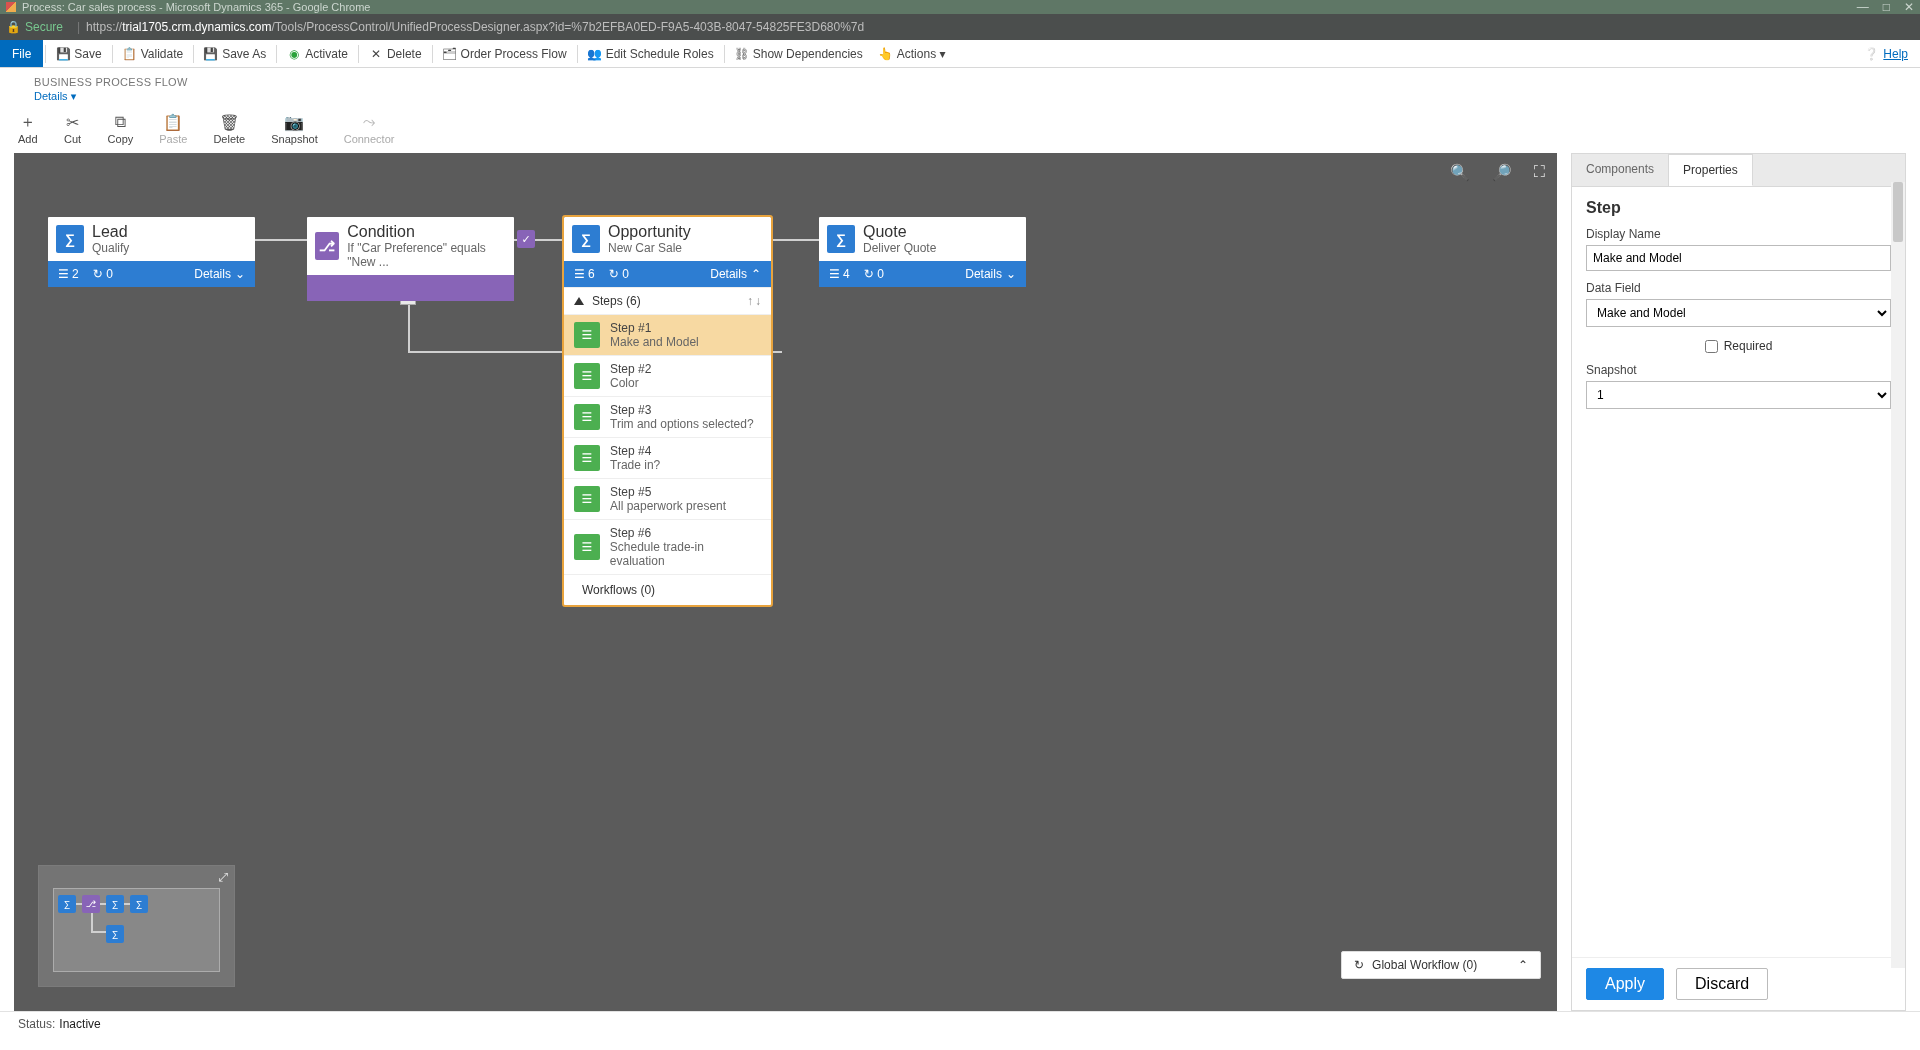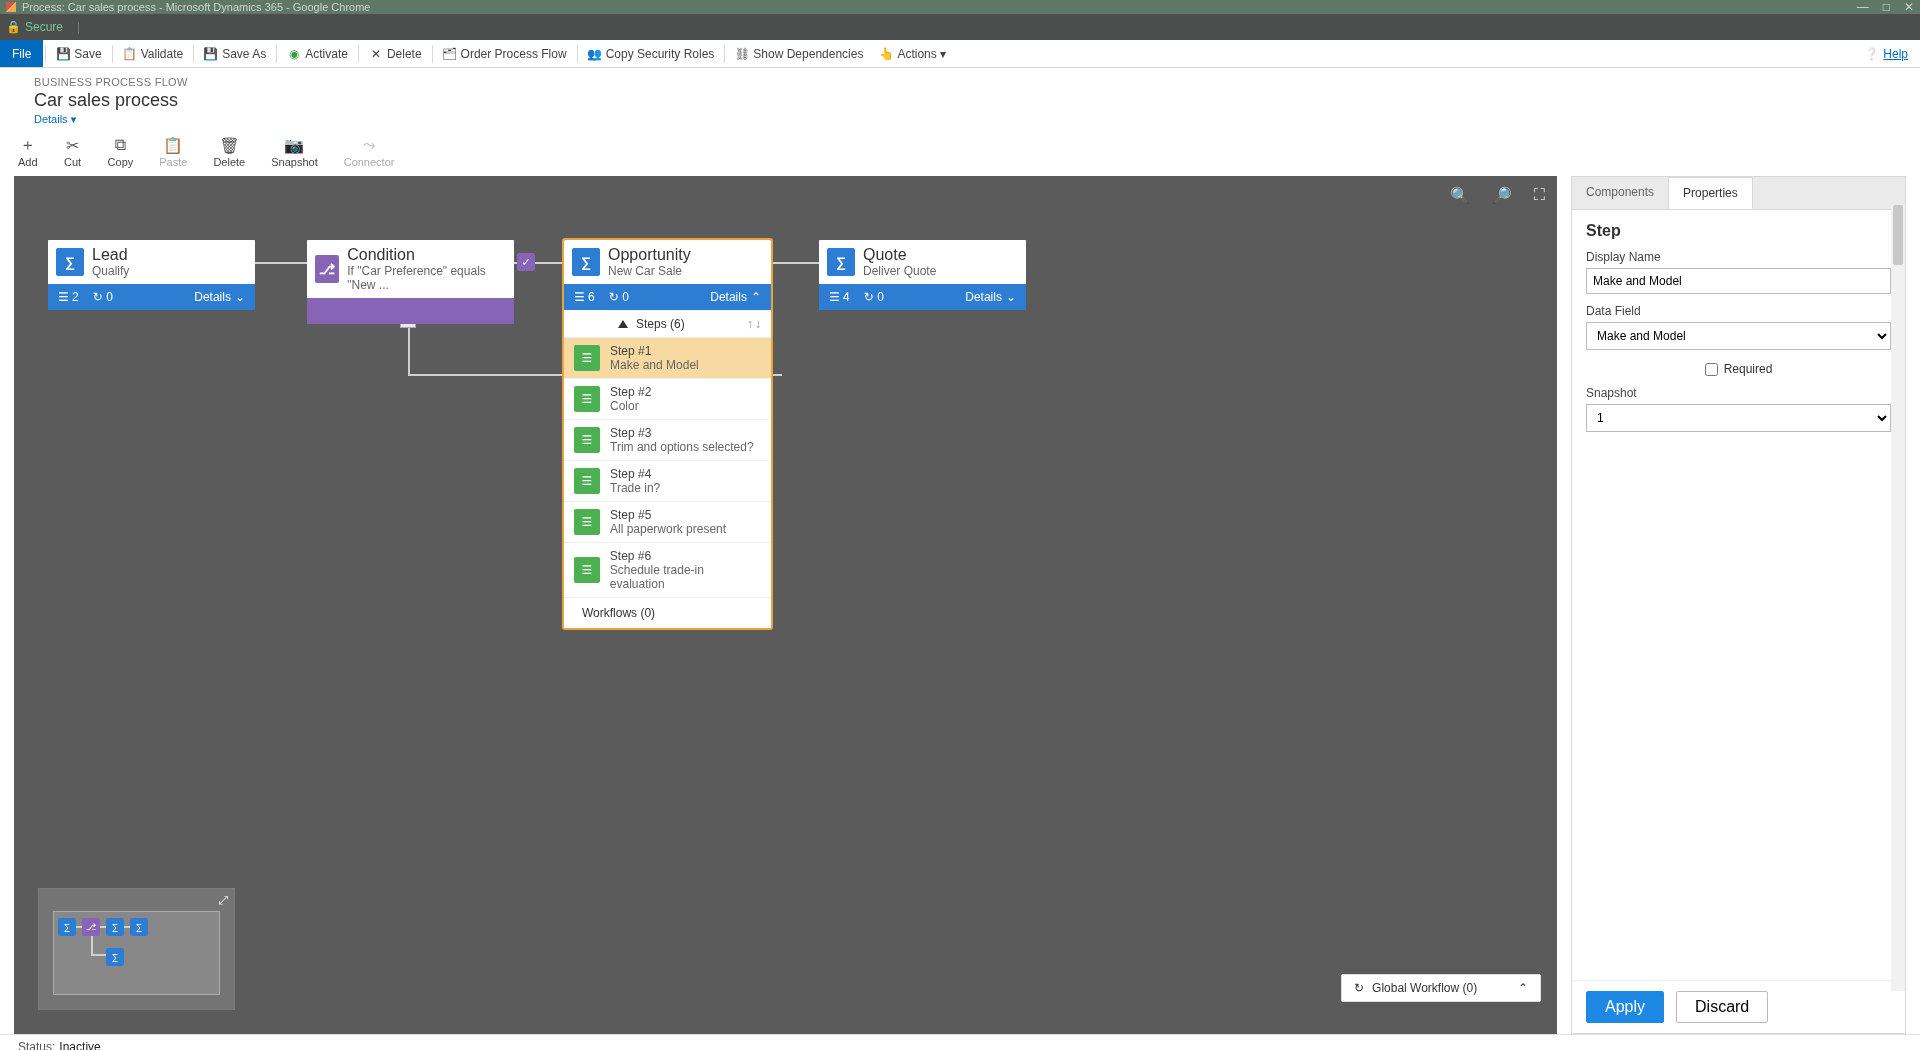--- a/index.html
+++ b/index.html
@@ -52,21 +52,21 @@
 .node .entity-text .et-title { font-size: 16px; color: #333; }
 .node .entity-text .et-sub { font-size: 12px; color: #666; }
 .node .footer { background: #2d7dd2; height: 26px; display: flex; align-items: center; justify-content: space-between; padding: 0 10px; color: #fff; font-size: 12px; }
 .node .footer .left { display: flex; gap: 14px; align-items: center; }
 .node .footer .details { display: flex; align-items: center; gap: 4px; cursor: pointer; }
 .node.selected { outline: 2px solid #e8a33d; }
 .node.condition .cond-body { background: #8864b7; height: 26px; }
 
 
 .steps-panel { background: #fff; }
-.steps-head { display: flex; align-items: center; padding: 6px 10px; gap: 8px; font-size: 12px; justify-content: space-between; border-top: 1px solid #eee; margin-left: 44px; }
+.steps-head { display: flex; align-items: center; padding: 6px 10px; gap: 8px; font-size: 12px; justify-content: space-between; border-top: 1px solid #eee; }
 .steps-head .lh { display: flex; align-items: center; gap: 8px; }
 .steps-head .tri { width: 0; height: 0; border-left: 5px solid transparent; border-right: 5px solid transparent; border-bottom: 8px solid #333; transform: rotate(0deg); }
 .steps-head .arrows { display: flex; gap: 2px; color: #888; }
 .step-item { display: flex; align-items: center; gap: 10px; padding: 6px 10px; border-top: 1px solid #eee; cursor: pointer; }
 .step-item.active { background: #f7d9a2; }
 .step-item .sicon { width: 26px; height: 26px; background: #4caf50; border-radius: 2px; display: flex; align-items: center; justify-content: center; color: #fff; font-size: 12px; }
 .step-item .stext .st-title { font-size: 12px; color: #444; }
 .step-item .stext .st-sub { font-size: 12px; color: #666; }
 .wf-head { display: flex; align-items: center; gap: 8px; padding: 8px 10px; border-top: 1px solid #eee; font-size: 12px; }
 
@@ -119,20 +119,23 @@
     <span>✕</span>
   </div>
 </div>
 
 <div class="addressbar">
   <div class="secure">
     <span>🔒</span>
     <span>Secure</span>
   </div>
   <span style="color:#7a7a7a; margin:0 6px;">|</span>
+  <div class="url">
+    <span>https://</span><span class="domain">trial1705.crm.dynamics.com</span><span>/Tools/ProcessControl/UnifiedProcessDesigner.aspx?id=%7b2EFBA0ED-F9A5-403B-8047-54825FE3D680%7d</span>
+  </div>
 </div>
 
 <div class="ribbon">
   <div class="file-btn">File</div>
   <div class="sep"></div>
   <div class="rbtn">
       <span class="ricon">💾</span>
       <span>Save</span>
     </div>
   <div class="sep"></div>
@@ -156,40 +159,39 @@
       <span>Delete</span>
     </div>
   <div class="sep"></div>
   <div class="rbtn">
       <span class="ricon">🗂</span>
       <span>Order Process Flow</span>
     </div>
   <div class="sep"></div>
   <div class="rbtn">
       <span class="ricon">👥</span>
-      <span>Copy Security Roles</span>
+      <span>Edit Schedule Roles</span>
     </div>
   <div class="sep"></div>
   <div class="rbtn">
       <span class="ricon">⛓</span>
       <span>Show Dependencies</span>
     </div>
   <div class="rbtn">
       <span class="ricon" style="color:#d6a400">👆</span>
       <span>Actions ▾</span>
     </div>
   <div class="help">
       <span class="ricon">❔</span>
       <span style="text-decoration:underline">Help</span>
     </div>
 </div>
 
 <div class="page-head">
   <div class="sup">BUSINESS PROCESS FLOW</div>
-  <h1>Car sales process</h1>
   <div class="details-link">Details ▾</div>
 </div>
 
 <div class="tools">
   <div class="tool">
       <div class="ticon">＋</div>
       <span>Add</span>
     </div>
   <div class="tool">
       <div class="ticon">✂</div>

